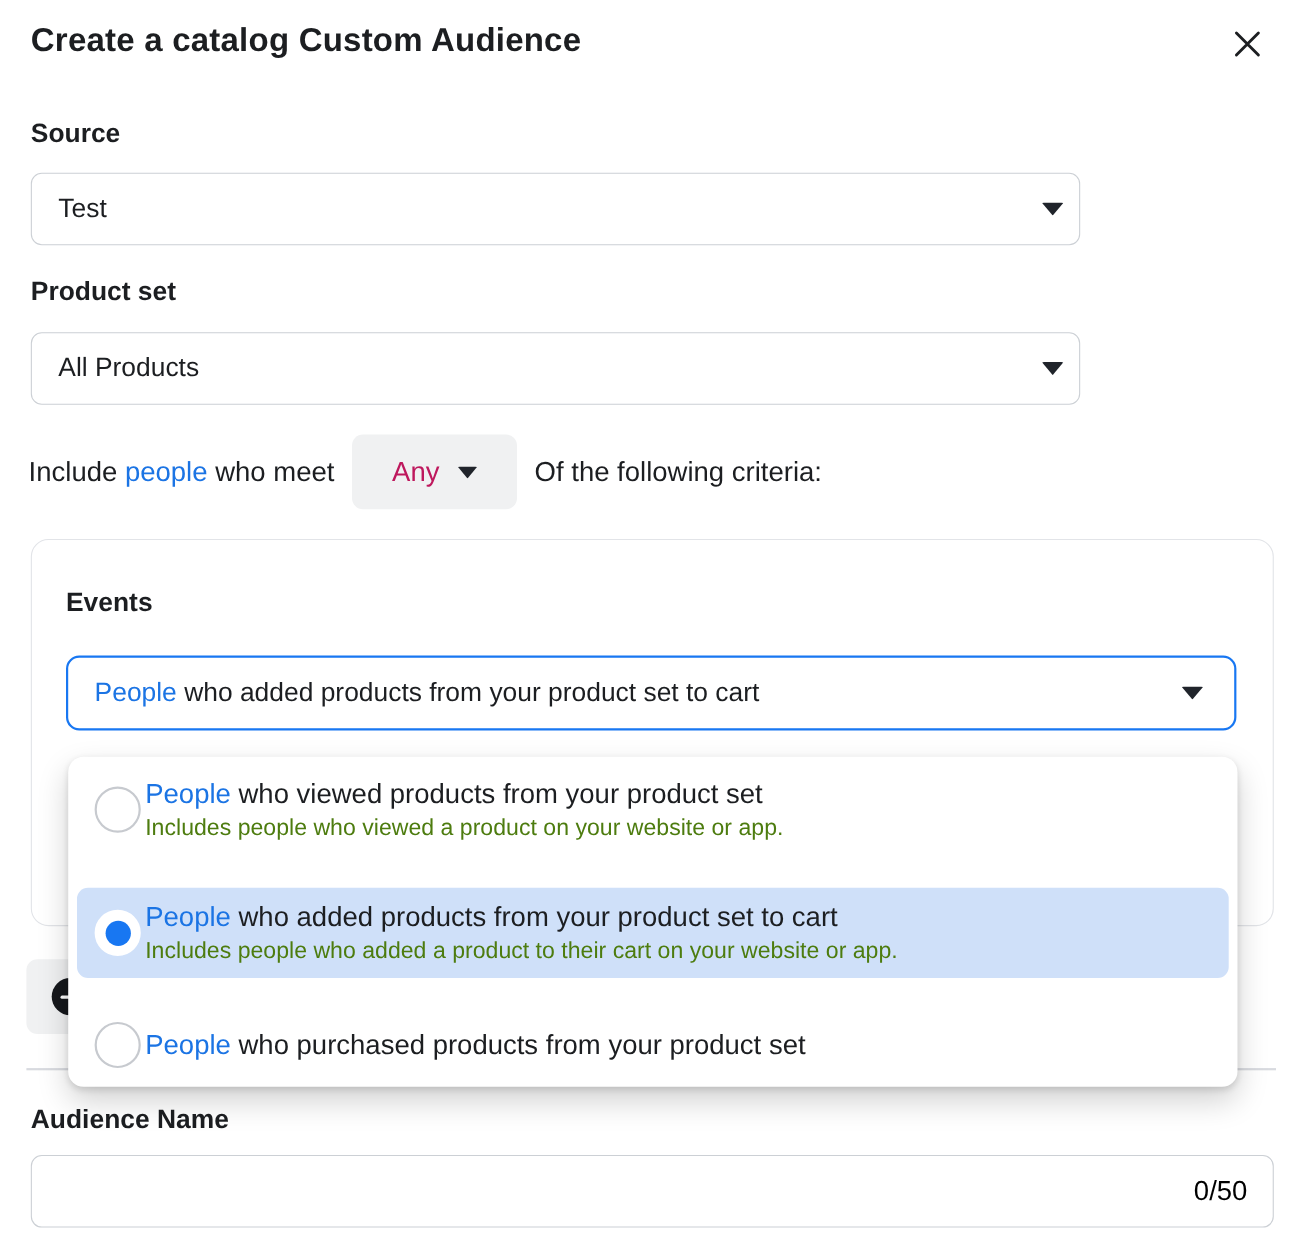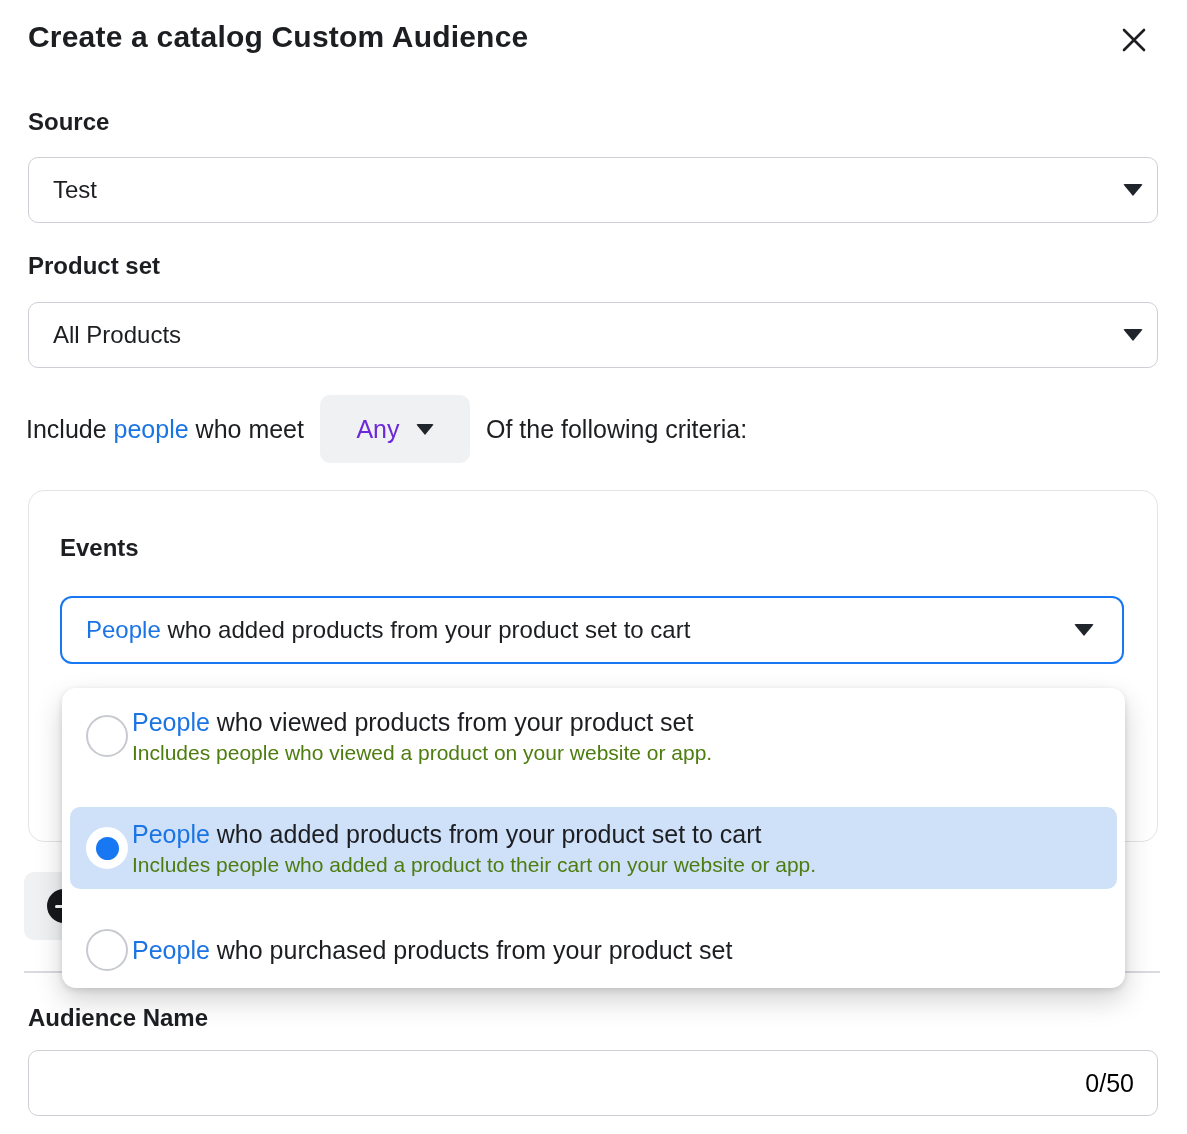--- a/index.html
+++ b/index.html
@@ -10,33 +10,33 @@
 
   
   .modal-title { left:28px; top:20px; font-size:30px; font-weight:700; letter-spacing:.2px; }
   .close-btn { left:1112px; top:18px; width:44px; height:44px; display:flex; align-items:center;
     justify-content:center; cursor:pointer; background:none; border:none; }
 
   
   .field-label { font-size:24px; font-weight:700; }
 
   
-  .select-box { left:28px; width:1130px; height:66px; background:#fff; border:1.5px solid #ccd0d5;
+  .select-box { left:28px; width:954px; height:66px; background:#fff; border:1.5px solid #ccd0d5;
     border-radius:10px; display:flex; align-items:center; padding:0 14px 0 24px; font-size:24px;
     cursor:pointer; }
   .select-box .value { flex:1; }
   .caret-down { width:0; height:0; border-left:10px solid transparent; border-right:10px solid transparent;
     border-top:12px solid #20242b; border-radius:2px; }
   .caret-down.small { border-left-width:9px; border-right-width:9px; border-top-width:11px; }
 
   
   .include-row { left:26px; top:394px; height:70px; display:flex; align-items:center; font-size:25px; }
   .blue { color:#1b74e4; }
   .any-btn { margin:0 16px; width:150px; height:68px; background:#f0f1f2; border:none; border-radius:10px;
-    display:flex; align-items:center; justify-content:center; gap:16px; font-size:25px; color:#6d28d9;
+    display:flex; align-items:center; justify-content:center; gap:16px; font-size:25px; color:#be185d;
     cursor:pointer; font-family:inherit; }
 
   
   .criteria-card { left:28px; top:490px; width:1130px; height:352px; border:1.5px solid #e2e4e8;
     border-radius:16px; background:#fff; }
   .events-label { left:60px; top:534px; }
   .events-select { left:60px; top:596px; width:1064px; height:68px; border:2.5px solid #1877f2;
     border-radius:12px; background:#fff; display:flex; align-items:center; padding:0 28px 0 24px;
     font-size:24px; cursor:pointer; }
   .events-select .value { flex:1; }

